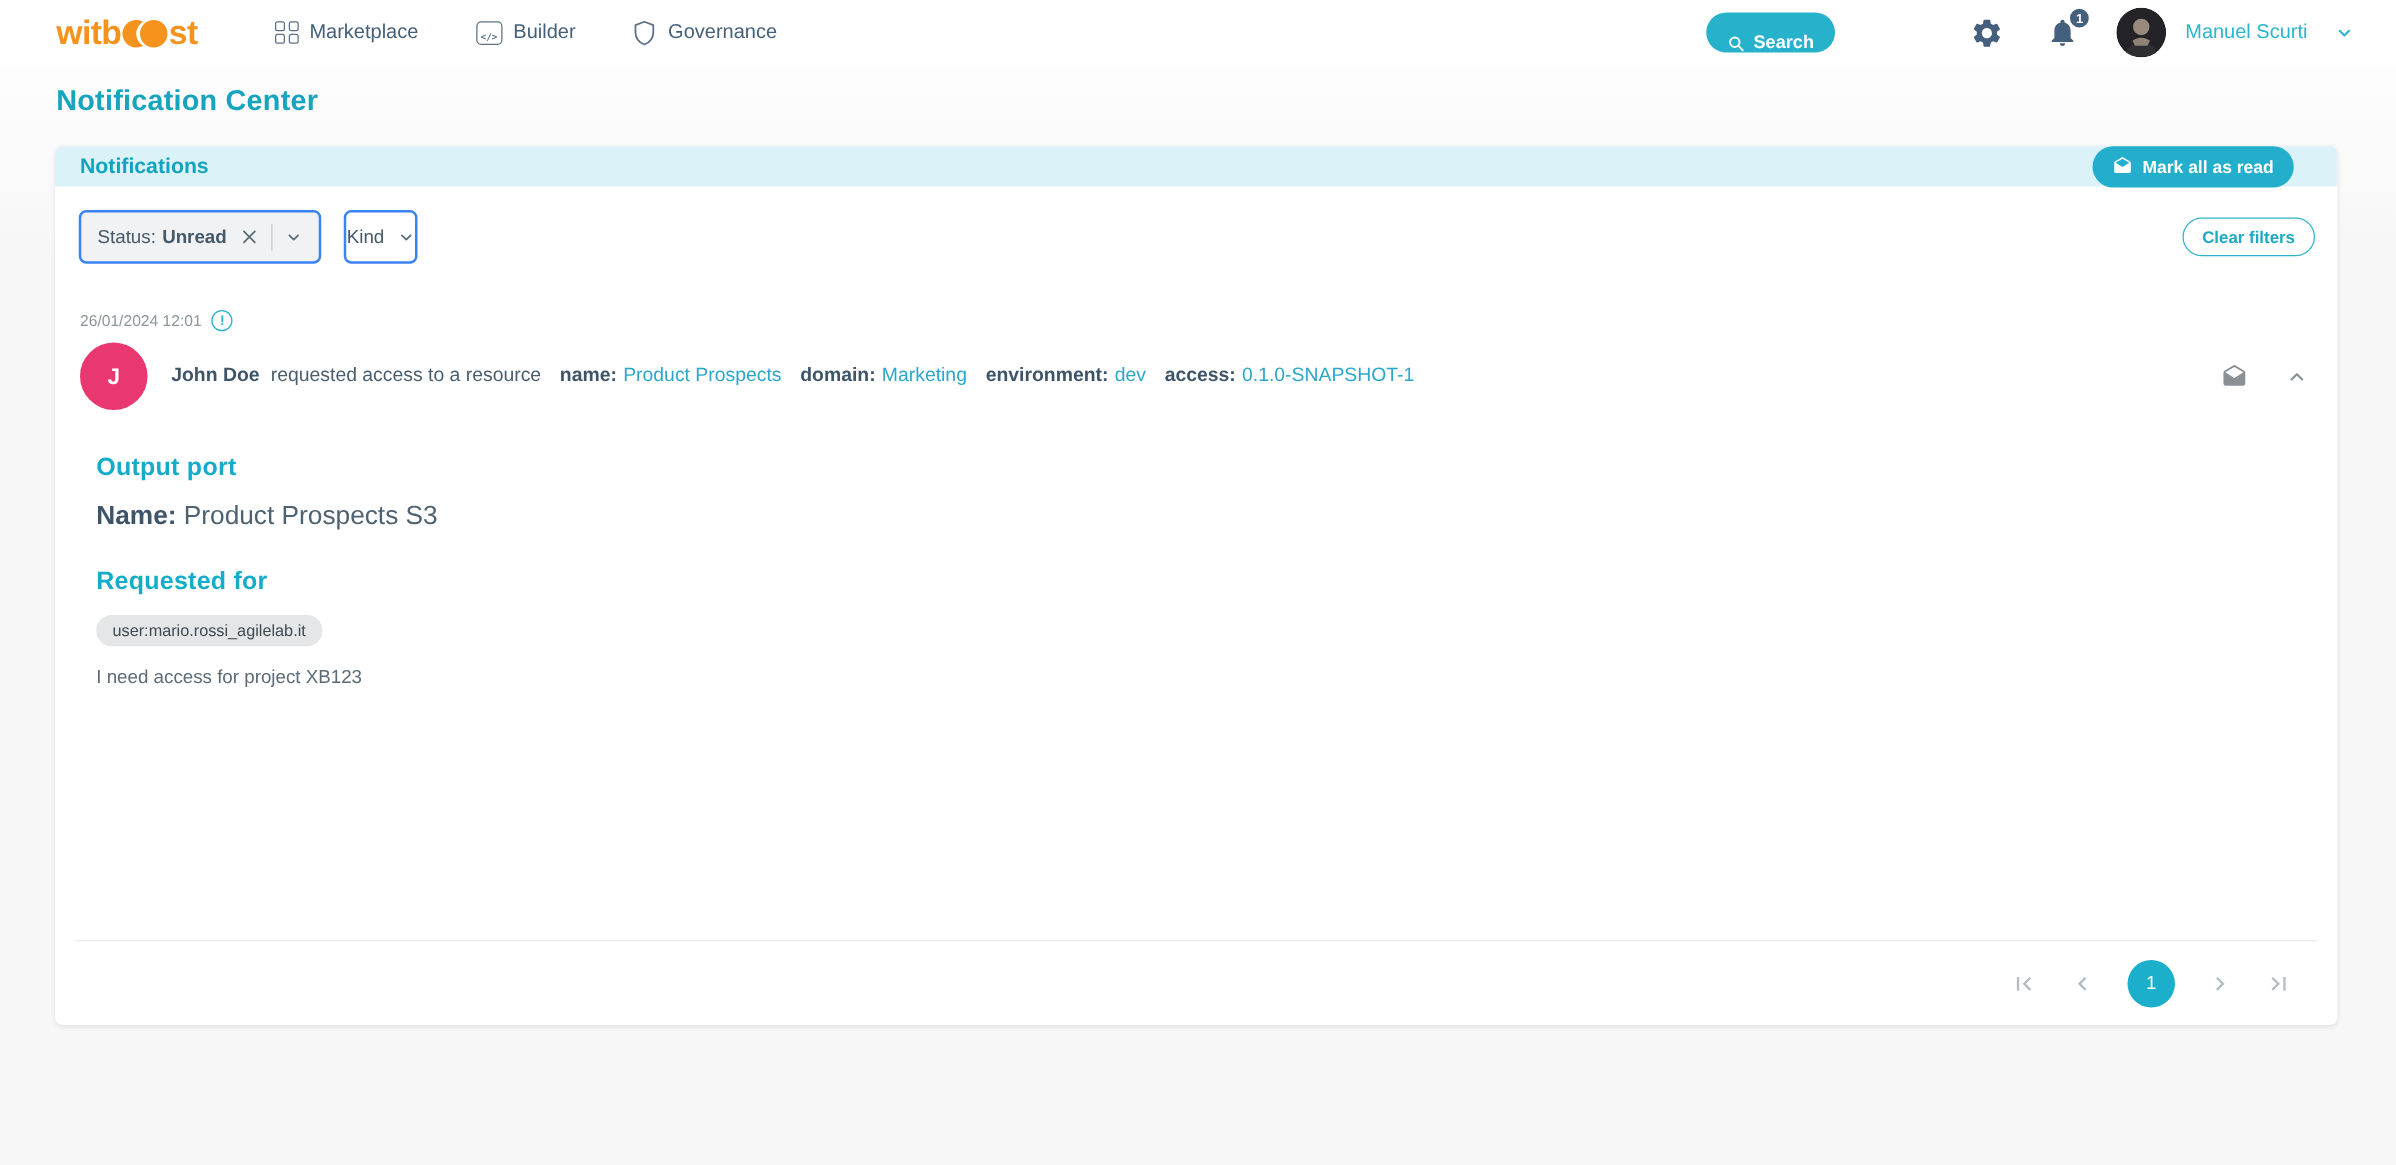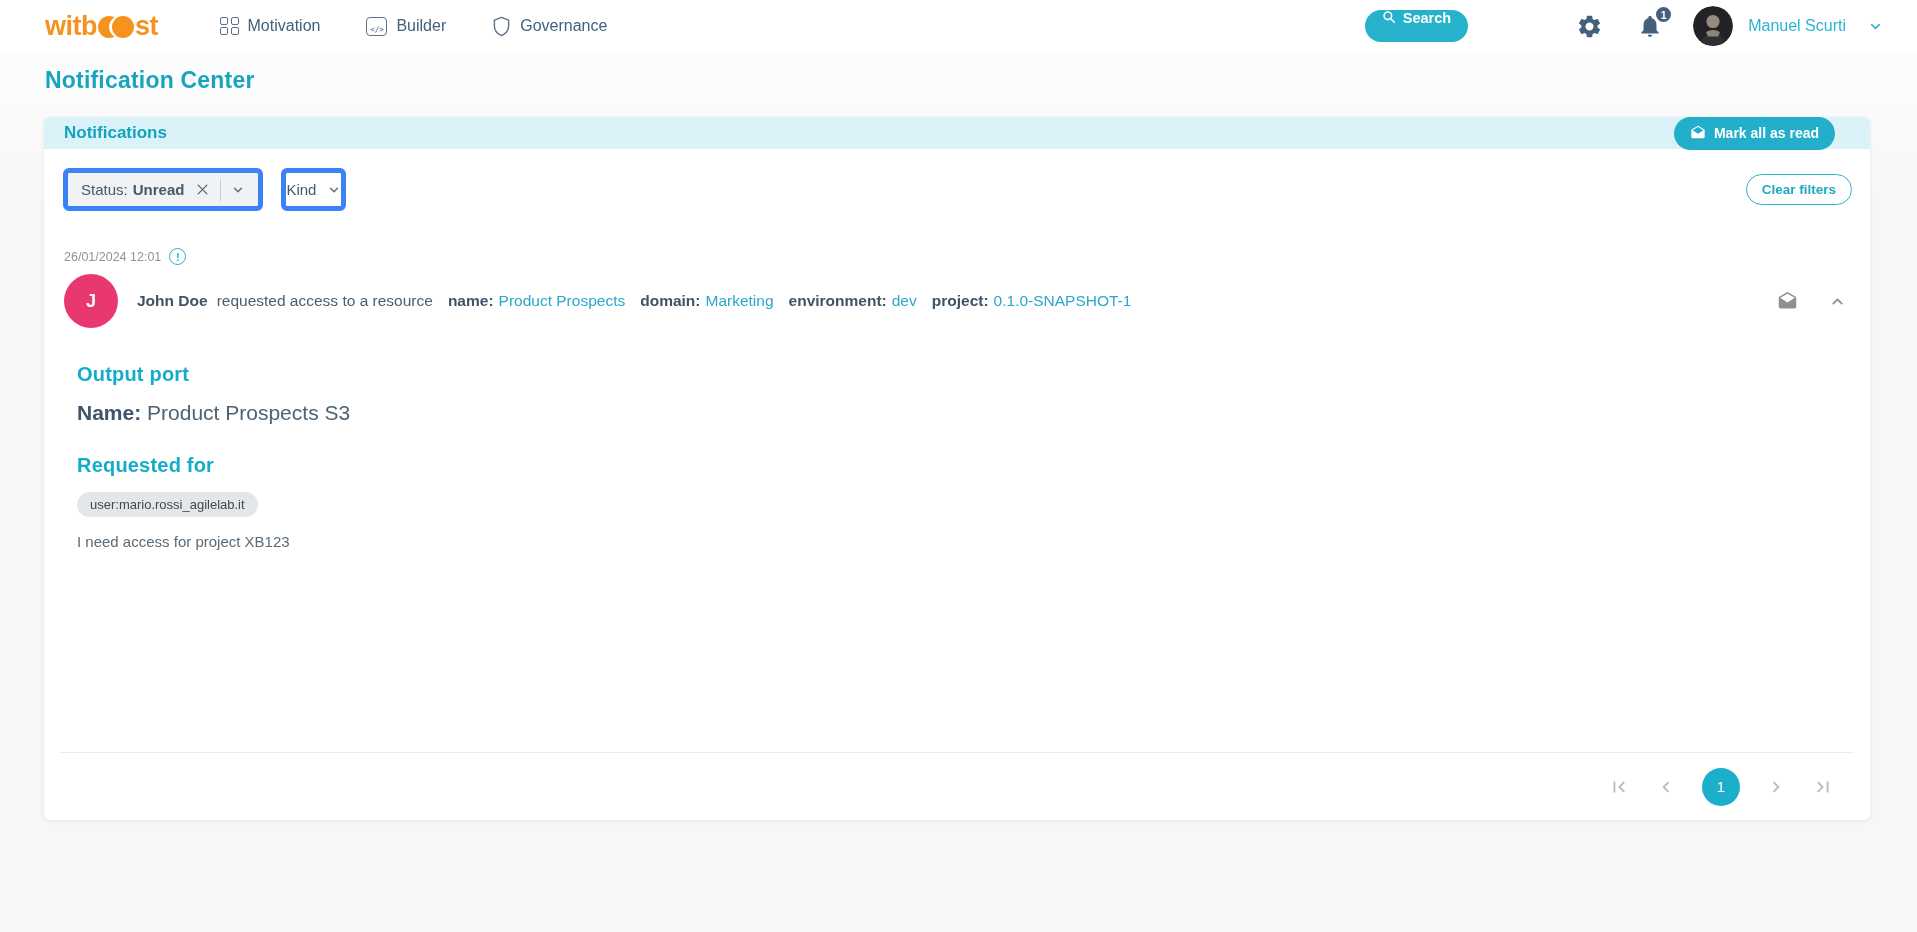--- a/index.html
+++ b/index.html
@@ -31,21 +31,21 @@
   .icon-grid b { border:1.7px solid #5c7186; border-radius:2px; }
   .icon-code {
     width:21px; height:19px; border:1.7px solid #5c7186; border-radius:4px;
     display:flex; align-items:flex-end; justify-content:center;
     font-family:"DejaVu Sans Mono", monospace; font-size:7.5px; font-weight:700; color:#5c7186;
     padding-bottom:1px;
   }
 
   .topbar-right { margin-left:auto; display:flex; align-items:center; }
   .search-btn {
-    display:flex; align-items:flex-start; gap:7px;
+    display:flex; align-items:flex-end; gap:7px;
     background:#27B2CC; color:#fff; border:none; cursor:pointer;
     height:32px; padding:0 17px; border-radius:17px;
     font-family:inherit; font-size:14.5px; font-weight:600;
   }
   .gear-btn { margin-left:108px; cursor:pointer; display:flex; }
   .bell-wrap { position:relative; margin-left:34px; cursor:pointer; display:flex; }
   .bell-badge {
     position:absolute; top:-8px; right:-10px;
     min-width:19px; height:19px; border-radius:50%;
     background:#44607c; border:2px solid #fff;
@@ -75,21 +75,21 @@
   .markall-btn {
     display:flex; align-items:center; gap:8px;
     background:#23AFCB; color:#fff; border:none; cursor:pointer;
     height:33px; padding:0 16px; border-radius:17px;
     font-family:inherit; font-size:14px; font-weight:600;justify-content:center;
   }
 
   .filters { display:flex; align-items:center; padding:19px 18px 0 19px; }
   .chip-filter {
     display:flex; align-items:center; height:43px;
-    background:#F0F2F3; border:5px solid #3b82f6; border-radius:6px;
+    background:#F0F2F3; border:2px solid #3b82f6; border-radius:6px;
     padding:0 13px; font-size:15px; color:#46596a; cursor:pointer;
   }
   .chip-filter.plain { background:#fff; margin-left:18px; padding:0 0; }
   .chip-filter .bold { font-weight:700; margin-left:5px;text-align:right; }
   .chip-x { margin-left:11px; display:flex; color:#5a6b78; cursor:pointer; }
   .chip-sep { width:1px; height:22px; background:#c9ced2; margin:0 10px; }
   .chip-caret { display:flex; color:#5a6b78; cursor:pointer; }
   .clear-btn {
     margin-left:auto; height:31px; padding:0 15px;
     background:transparent; border:1px solid #2BB3CD; border-radius:16px;
@@ -160,21 +160,21 @@
   </div>
 
   <nav class="nav">
     <div class="nav-item">
       <span class="icon-grid">
           <b></b>
           <b></b>
           <b></b>
           <b></b>
         </span>
-      <span>Motivation</span>
+      <span>Marketplace</span>
     </div>
     <div class="nav-item">
       <span class="icon-code">&lt;/&gt;</span>
       <span>Builder</span>
     </div>
     <div class="nav-item">
       <span style="display:flex;">
         <svg width="19" height="21" viewBox="0 0 24 26">
             <path d="M12 1.5l9 3.4v7.1c0 6-3.8 10.4-9 12.5-5.2-2.1-9-6.5-9-12.5V4.9z" fill="none" stroke="#5c7186" stroke-width="1.8" stroke-linejoin="round"></path>
           </svg>
@@ -280,21 +280,21 @@
       <div class="notif-avatar">J</div>
       <div class="notif-summary">
         <span class="actor">John Doe</span>
         <span>requested access to a resource</span>
         <span class="f-label">name:</span>
         <span class="f-value">Product Prospects</span>
         <span class="f-label">domain:</span>
         <span class="f-value">Marketing</span>
         <span class="f-label">environment:</span>
         <span class="f-value">dev</span>
-        <span class="f-label">project:</span>
+        <span class="f-label">access:</span>
         <span class="f-value">0.1.0-SNAPSHOT-1</span>
       </div>
       <div class="notif-row-icons">
         <span class="gray-icon">
           <svg width="21" height="21" viewBox="0 0 24 24">
               <path fill="#8B9095" d="M21.99 8c0-.72-.37-1.35-.94-1.7L12 1 2.95 6.3C2.38 6.65 2 7.28 2 8v10c0 1.1.9 2 2 2h16c1.1 0 2-.9 2-2l-.01-10zM12 13L3.74 7.84 12 3l8.26 4.84L12 13z"></path>
             </svg>
         </span>
         <span class="gray-icon">
           <svg width="17" height="17" viewBox="0 0 24 24">

